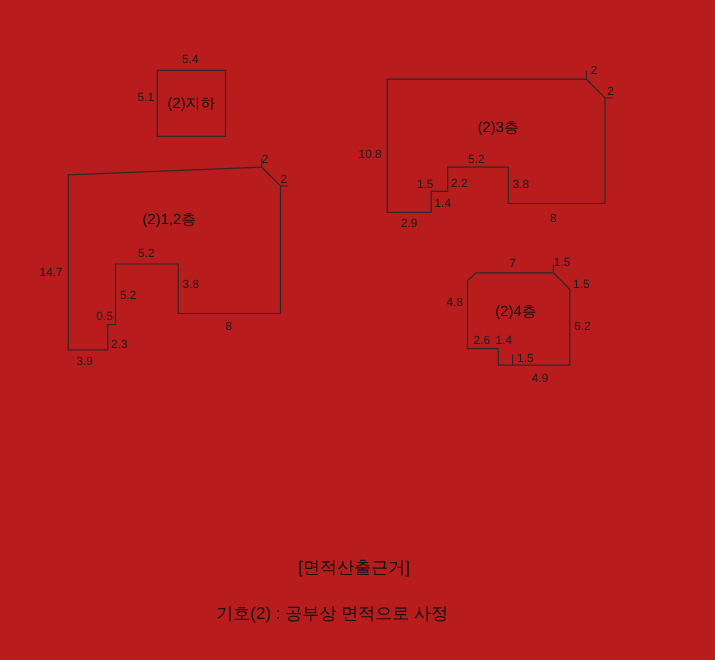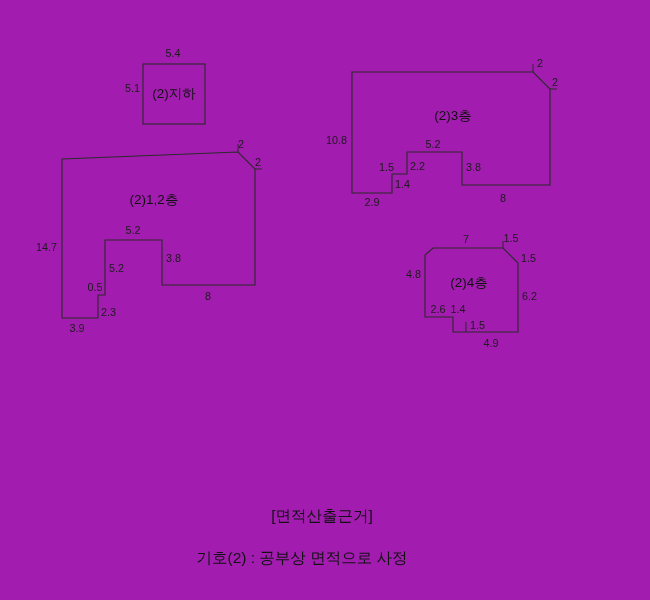--- a/index.html
+++ b/index.html
@@ -6,21 +6,21 @@
     margin: 0;
     padding: 0;
   }
   body {
     background: #ffffff;
     font-family: "Liberation Sans", "DejaVu Sans", sans-serif;
   }
   .page {
     width: 650px;
     height: 600px;
-    background: #a21caf;
+    background: #b91c1c;
     position: relative;
     overflow: hidden;
   }
   svg { display: block; }
   .outline {
     fill: none;
     stroke: #2b2b2b;
     stroke-width: 1.1;
     stroke-linejoin: miter;
   }

